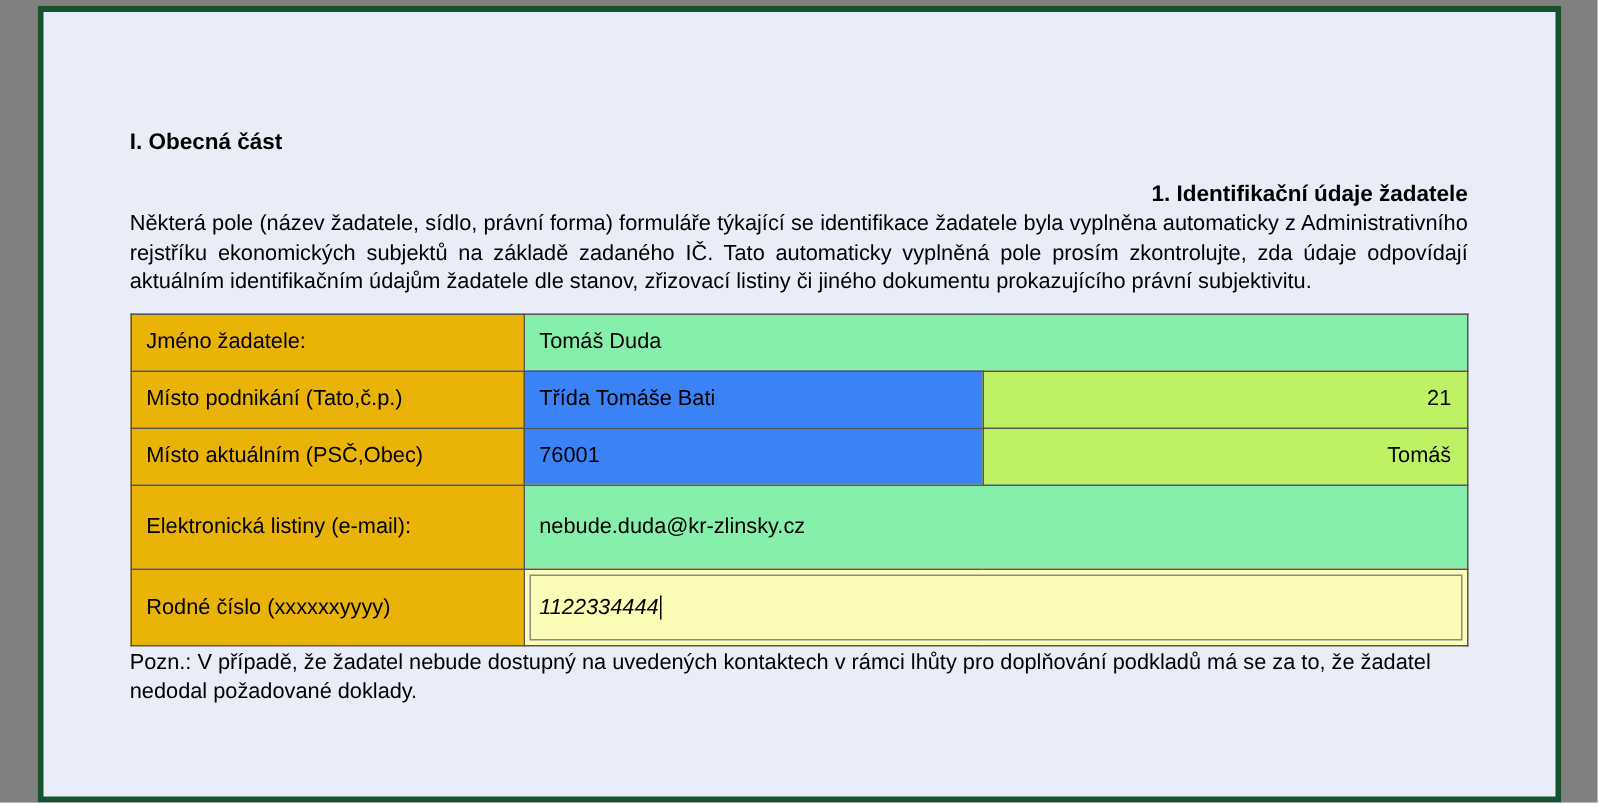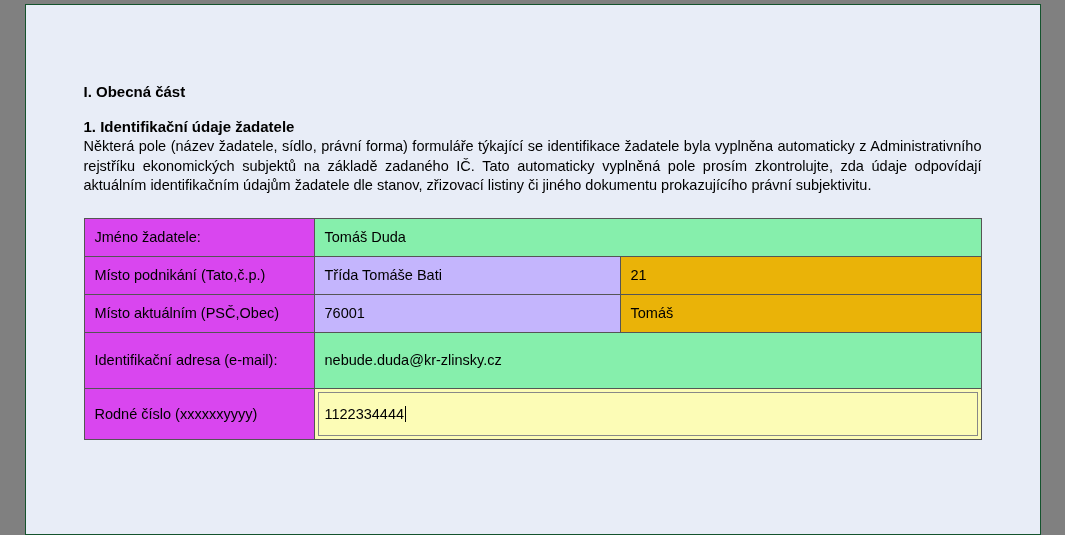--- a/index.html
+++ b/index.html
@@ -10,80 +10,83 @@
       display: flex;
       justify-content: center;
       padding: 0;
       width: 1065px;
       height: 535px;
       overflow: hidden;
     }
     .page {
       background: #e8edf7;
       width: 1016px;
-      border: 1px solid #14532d;
+      border: 4px solid #14532d;
       margin-top: 4px;
       padding: 78px 58px 20px 58px;
       position: relative;
     }
     .section-title {
       font-weight: bold;
       font-size: 15px;
       margin-bottom: 18px;
     }
     .subsection-title {
       font-weight: bold;
       font-size: 15px;
       margin-bottom: 2px;
+      text-align: right;
     }
     .paragraph {
       font-size: 14.5px;
       line-height: 1.35;
       text-align: justify;
-      margin-bottom: 22px;
+      margin-bottom: 10px;
     }
     table {
       width: 100%;
       border-collapse: collapse;
       margin-bottom: 2px;
     }
     td {
       border: 1px solid #555;
       padding: 7px 10px;
       font-size: 14.5px;
       vertical-align: middle;
       height: 38px;
     }
     td.label {
-      width: 230px;
-      background: #d946ef;
+      width: 262px;
+      background: #eab308;
     }
     td.value {
       background: #86efac;
     }
     td.value-split1 {
-      background: #c4b5fd;
+      background: #3b82f6;
       width: 306px;
     }
     td.value-split2 {
-      background: #eab308;
+      background: #bef264;
+      text-align: right;
     }
     td.input-active {
       background: #fcfcb6;
       padding: 3px;
     }
     .input-box {
       border: 1px solid #888;
       background: #fcfcb6;
       width: 100%;
       height: 28px;
       padding: 21px 6px;
       display: flex;
       align-items: center;
       font-size: 14.5px;
+      font-style: italic;
     }
     .input-box .cursor {
       display: inline-block;
       width: 1px;
       height: 16px;
       background: #000;
       margin-left: 1px;
       vertical-align: middle;
     }
     .note {
@@ -113,29 +116,30 @@
       <td class="label">Místo podnikání (Tato,č.p.)</td>
       <td class="value-split1">Třída Tomáše Bati</td>
       <td class="value-split2">21</td>
     </tr>
     <tr>
       <td class="label">Místo aktuálním (PSČ,Obec)</td>
       <td class="value-split1">76001</td>
       <td class="value-split2">Tomáš</td>
     </tr>
     <tr>
-      <td class="label" style="height:56px">Identifikační adresa (e-mail):</td>
+      <td class="label" style="height:56px">Elektronická listiny (e-mail):</td>
       <td class="value" colspan="2">nebude.duda@kr-zlinsky.cz</td>
     </tr>
     <tr>
       <td class="label">Rodné číslo (xxxxxxyyyy)</td>
       <td class="input-active" colspan="2">
         <div class="input-box">
           <span>1122334444</span>
               <span class="cursor"></span>
         </div>
       </td>
     </tr>
   </tbody>
     </table>
 
+  <div class="note">Pozn.: V případě, že žadatel nebude dostupný na uvedených kontaktech v rámci lhůty pro doplňování podkladů má se za to, že žadatel nedodal požadované doklady.</div>
 
 </div>
 
 </body></html>

